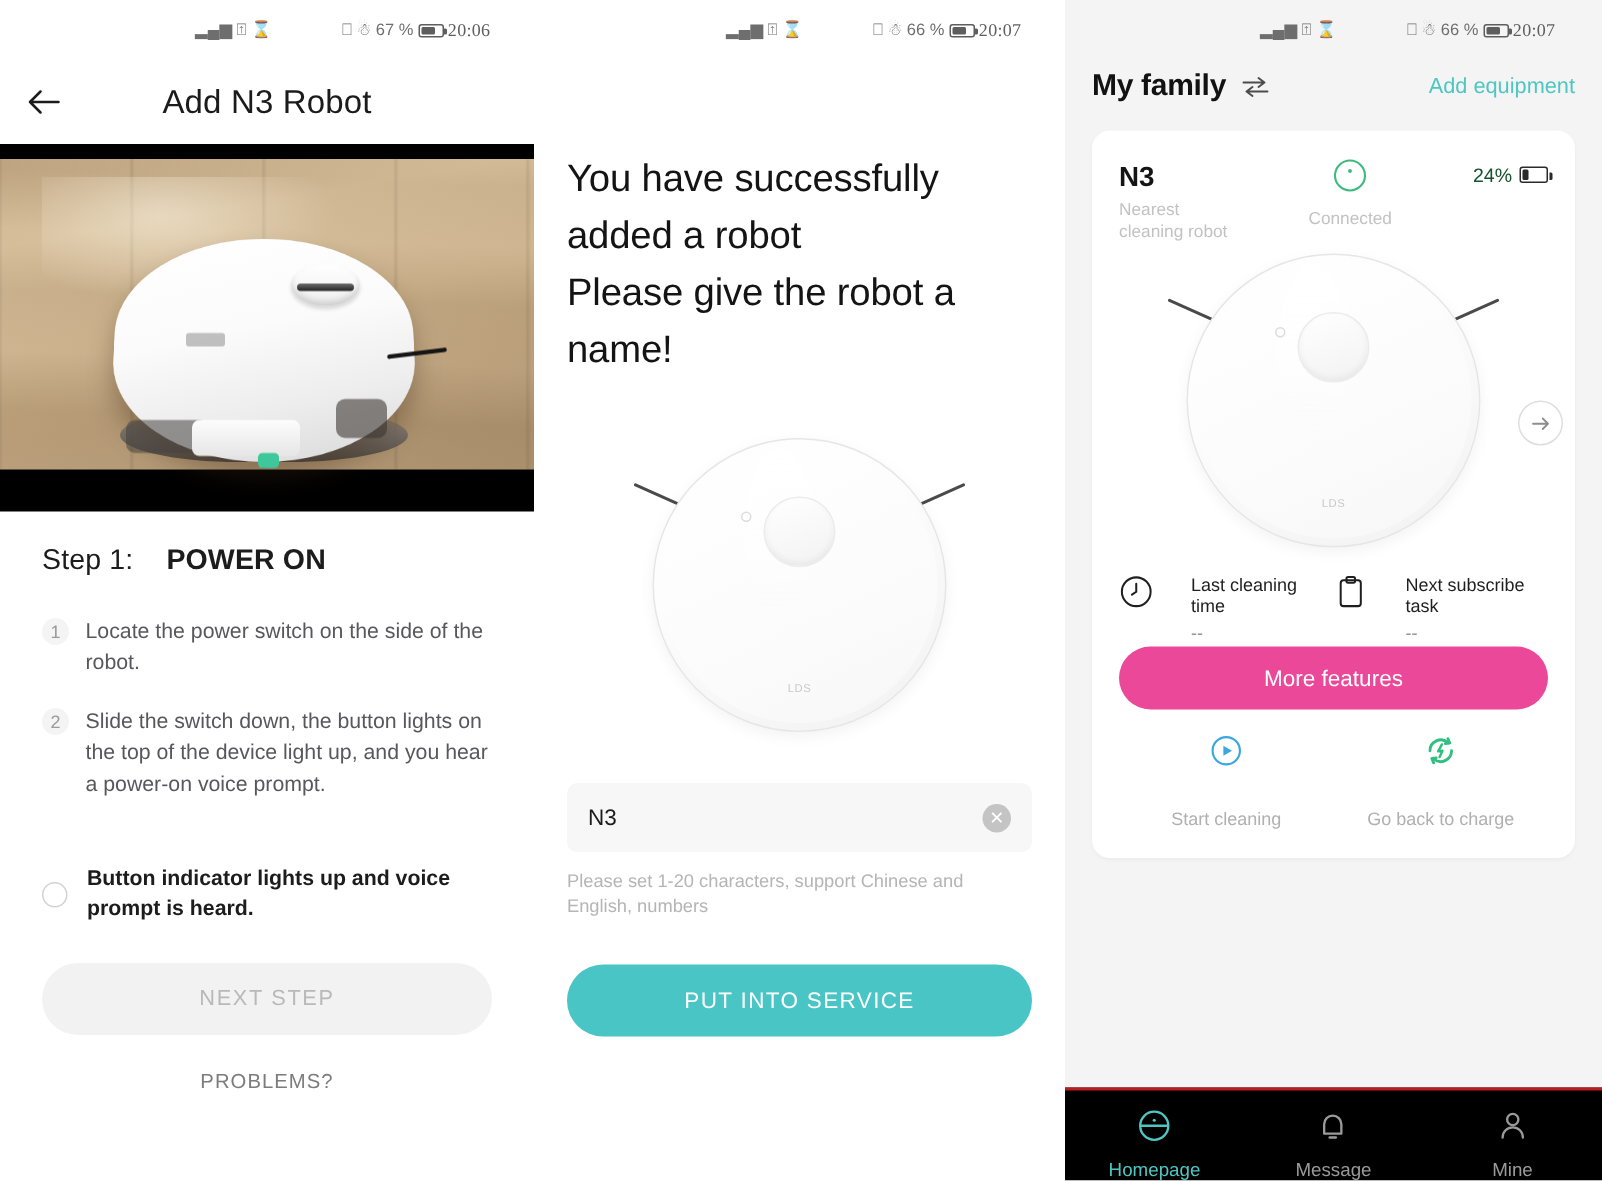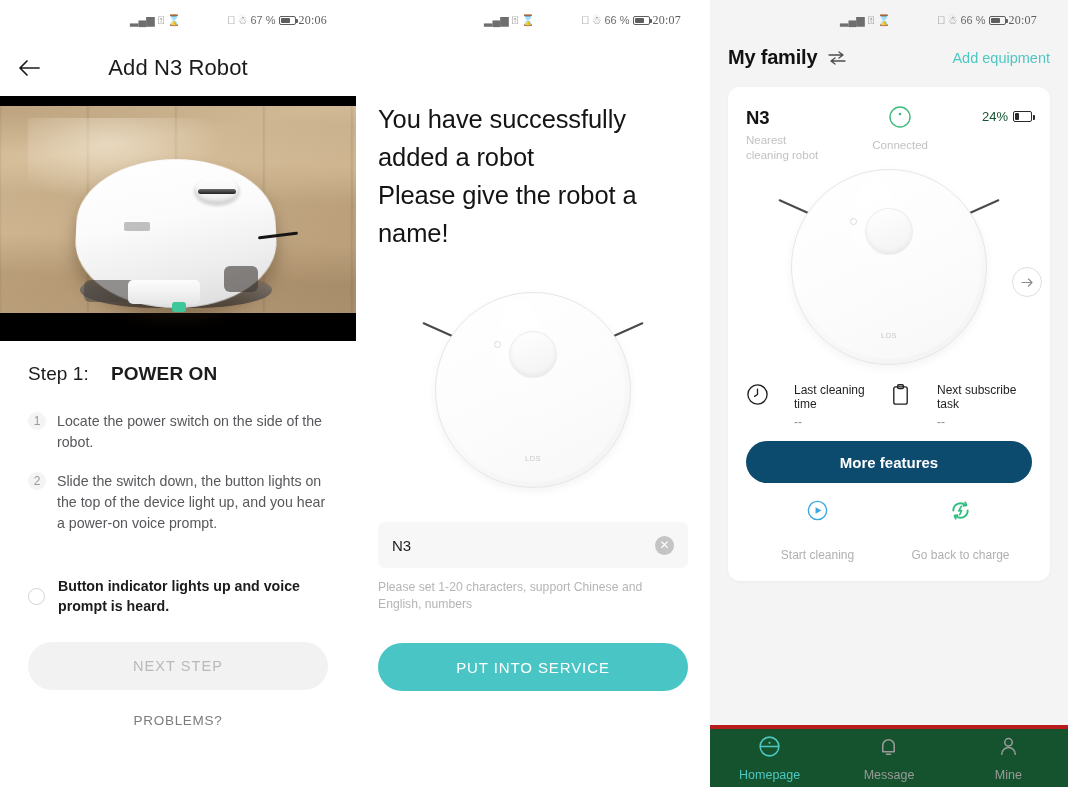--- a/index.html
+++ b/index.html
@@ -230,32 +230,31 @@
     color:#8d8d8d; cursor:pointer; background:#fff;
   }
 
   .c-stats { display:flex; margin-top: 18px; }
   .c-stat { flex:1; display:flex; align-items:flex-start; gap:25px; }
   .c-stat .txt { display:flex; flex-direction:column; }
   .c-stat .lab { font-size: 12px; color:#1f1f1f; }
   .c-stat .val { font-size: 12px; color:#8e8e8e; margin-top: 4px; }
 
   .c-more {
-    margin-top: 12px; height: 42px; width: 100%; border:none; border-radius: 22px;
-    background:#0c4a6e; color:#fff; font-size: 15px; cursor:pointer;
+    margin-top: 2px; height: 42px; width: 100%; border:none; border-radius: 22px;
+    background:#ec4899; color:#fff; font-size: 15px; cursor:pointer;
     font-family: "Liberation Sans", sans-serif;
-    font-weight: bold;
   }
   .c-actions { display:flex; margin-top: 16px; }
   .c-act { flex:1; display:flex; flex-direction:column; align-items:center; gap:21px; cursor:pointer; }
   .c-act .lab { font-size: 12px; color:#b0b0b0; text-align:center; line-height:16px; }
 
   .c-nav {
-    position:absolute; left:0; right:0; bottom:0; height: 62px; background:#14532d;
-    display:flex; align-items:center; border-top: 4px solid #b91c1c;
+    position:absolute; left:0; right:0; bottom:0; height: 62px; background:#000000;
+    display:flex; align-items:flex-end; border-top: 2px solid #b91c1c;
   }
   .c-navitem { flex:1; display:flex; flex-direction:column; align-items:center; gap:5px; cursor:pointer; }
   .c-navitem .lab { font-size: 12.5px; color:#9a9a9a; }
   .c-navitem.active .lab { color:#4ec7c2; }
 </style>
 </head>
 <body>
 
 <div class="screens">
 

